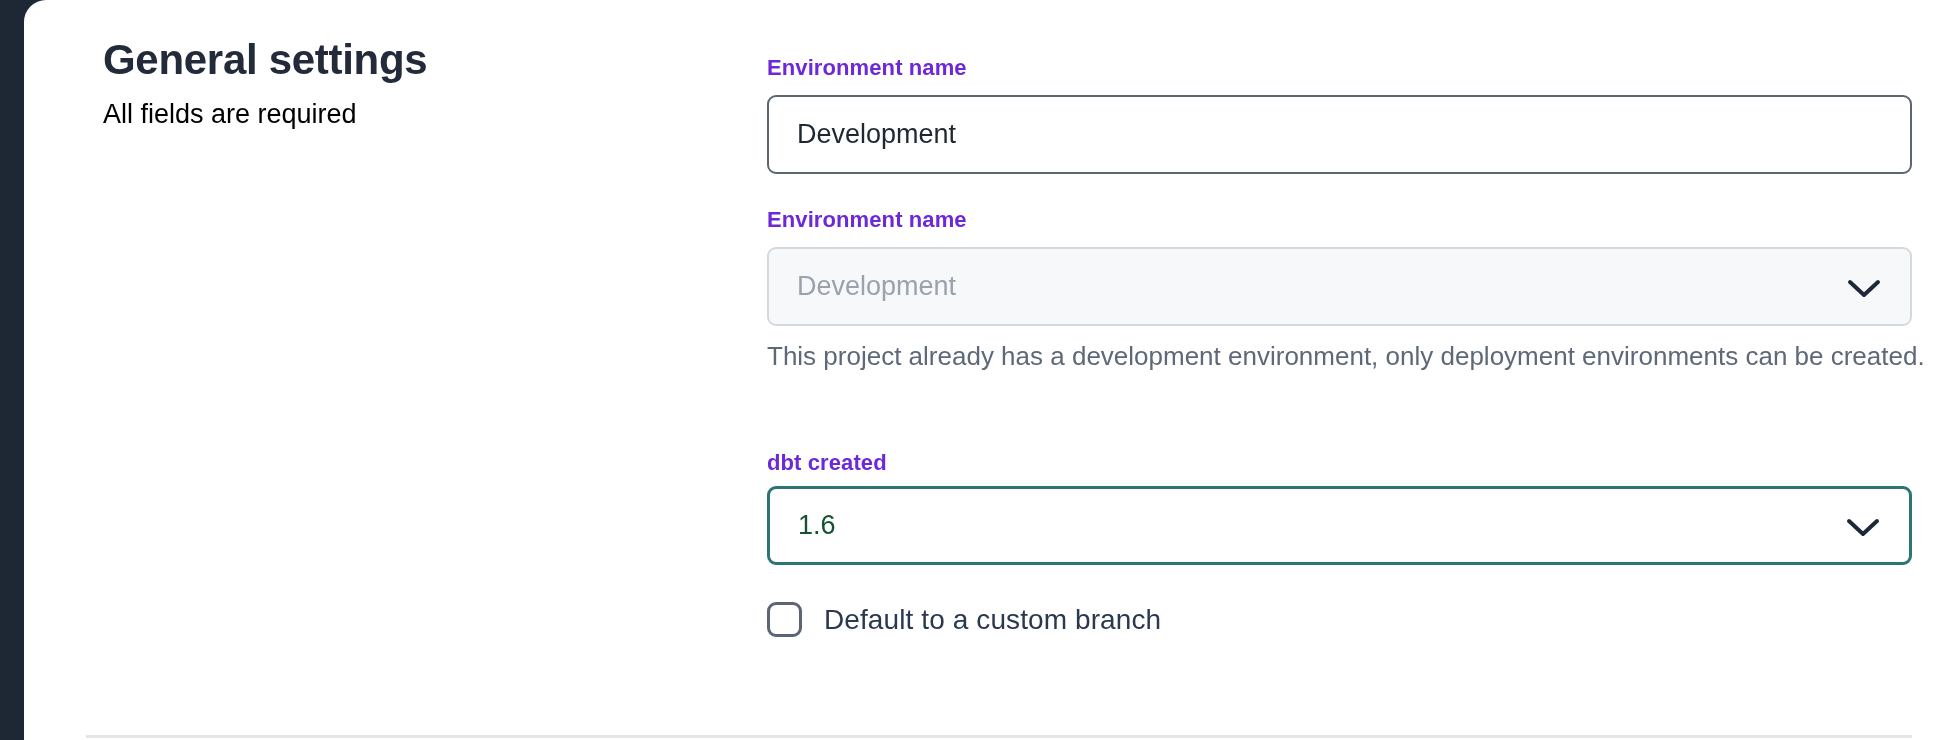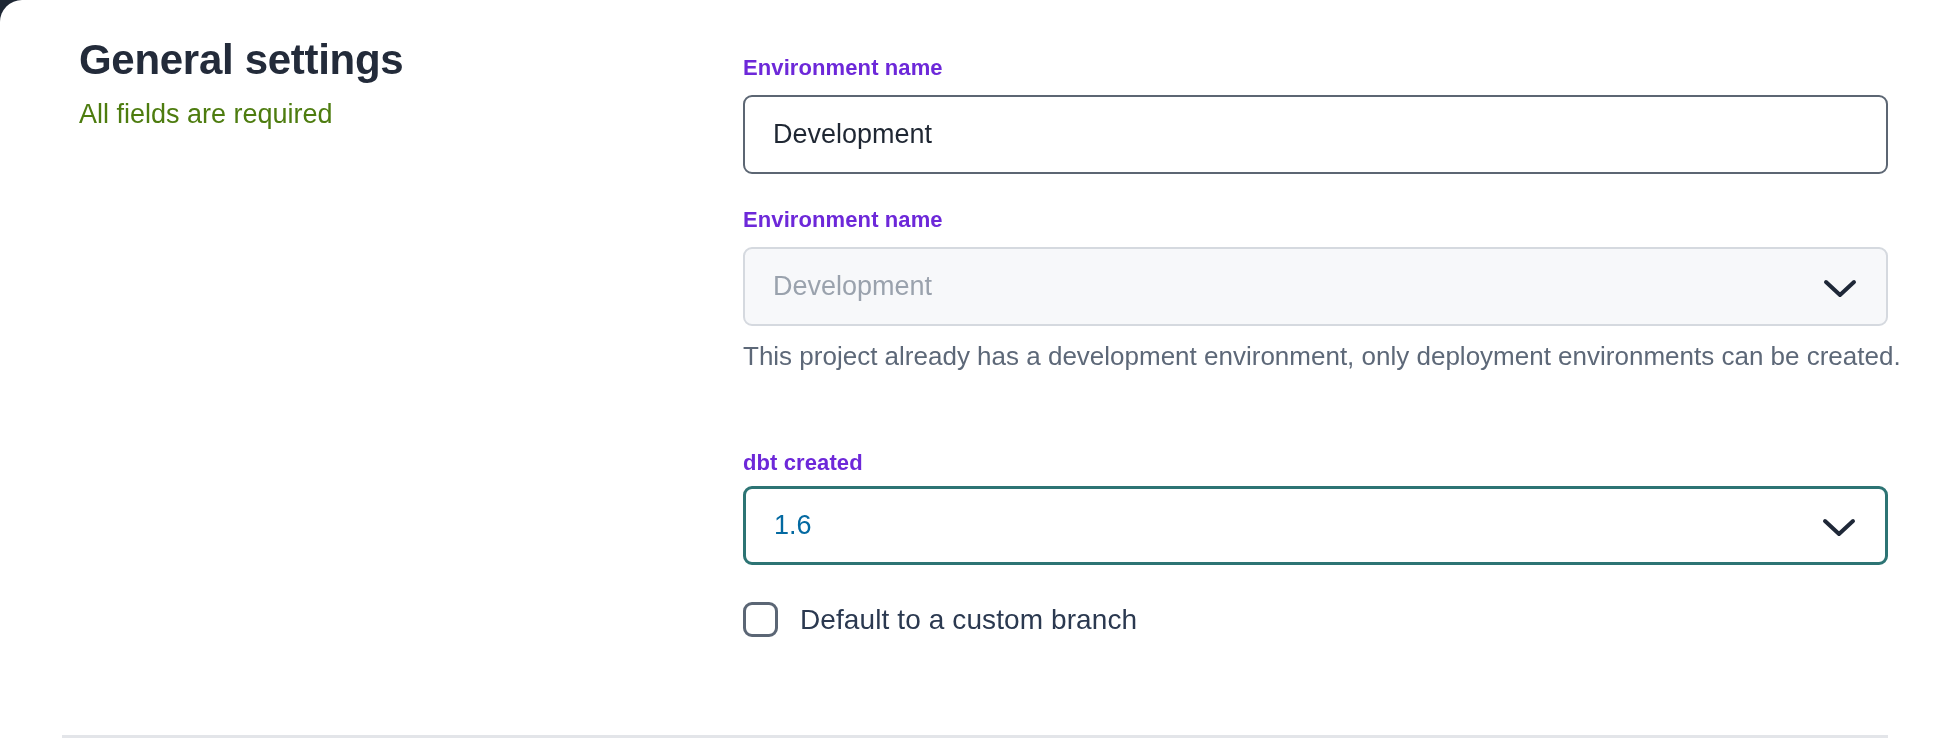--- a/index.html
+++ b/index.html
@@ -7,34 +7,35 @@
   body {
     background: #1e2734;
     font-family: "Liberation Sans", "DejaVu Sans", sans-serif;
     overflow: hidden;
   }
   .card {
     position: absolute;
     inset: 0;
     background: #ffffff;
     border-top-left-radius: 22px;
+    margin-left: 24px;
   }
   
   .section-head { position: absolute; left: 79px; top: 34px; }
   .section-title {
     font-size: 42px;
     font-weight: bold;
     color: #232b3a;
     letter-spacing: -0.3px;
     line-height: 1.25;
   }
   .section-subtitle {
     margin-top: 10px;
     font-size: 27px;
-    color: #4d7c0f;
+    color: #000000;
     line-height: 1.3;
   }
   
   .form-col { position: absolute; left: 743px; top: 0; width: 1145px; }
   .field-label {
     display: block;
     font-size: 22px;
     font-weight: bold;
     color: #6d28d9;
     letter-spacing: 0.1px;
@@ -67,21 +68,21 @@
     top: 247px;
     background: #f7f8fa;
     border: 2px solid #d5d9df;
     color: #9aa2ad;
     cursor: default;
   }
   .select-dbt-version {
     top: 486px;
     background: #ffffff;
     border: 3px solid #2d7474;
-    color: #0369a1;
+    color: #14532d;
     cursor: pointer;
   }
   .chevron { flex: 0 0 auto; margin-top: 4px; }
   .help-text {
     position: absolute; left: 0; top: 336px;
     width: 1160px;
     font-size: 26px;
     line-height: 40px;
     color: #5d6878;
   }

